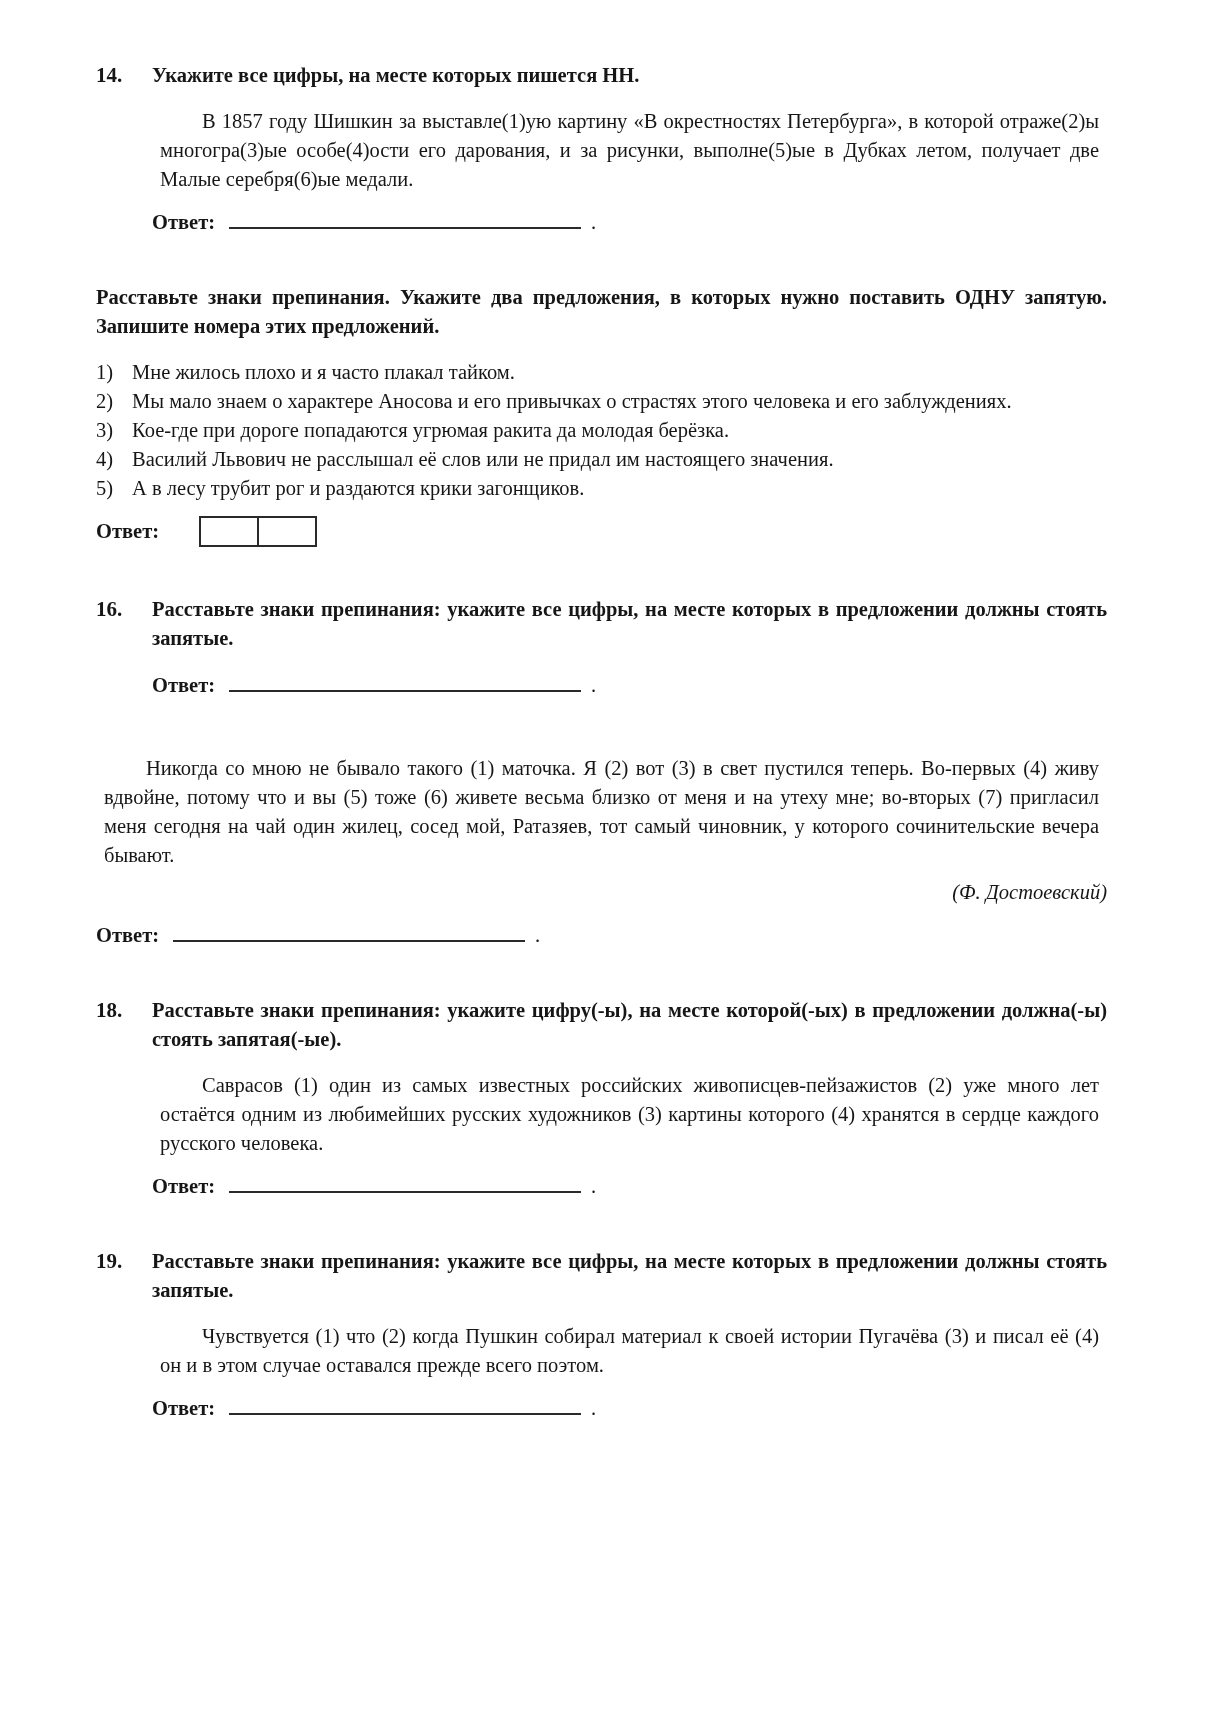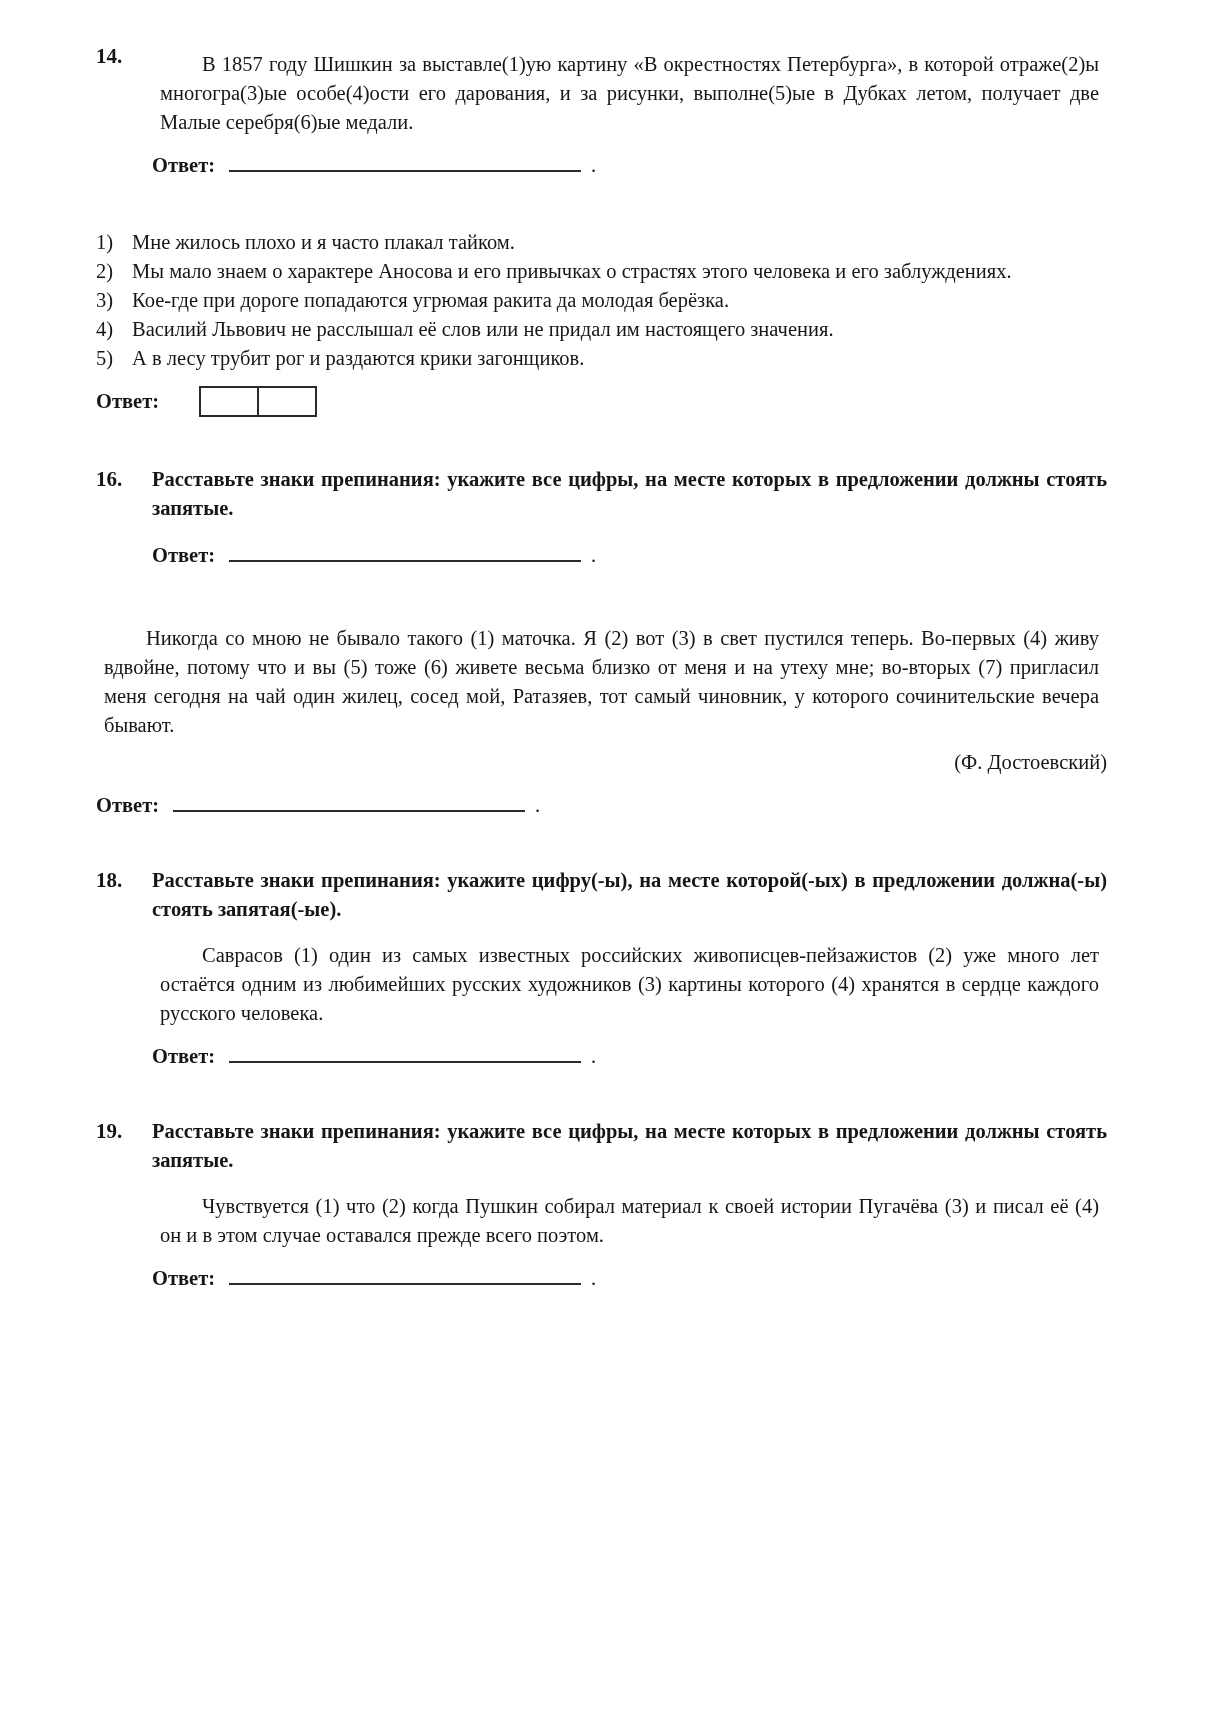--- a/index.html
+++ b/index.html
@@ -7,21 +7,21 @@
     padding: 0;
     background: #ffffff;
     color: #161616;
     font-family: "Liberation Serif", "DejaVu Serif", serif;
   }
   .page {
     position: relative;
     width: 1229px;
     height: 1712px;
     box-sizing: border-box;
-    padding: 42px 122px 0 96px;
+    padding: 61px 122px 0 96px;
     background: #ffffff;
     overflow: hidden;
   }
   .task {
     display: flex;
     margin-bottom: 46px;
   }
   .task-num {
     flex: 0 0 56px;
     font-size: 21px;
@@ -47,20 +47,21 @@
   .option-row {
     display: flex;
     font-size: 20.5px;
     line-height: 29px;
   }
   .option-num { flex: 0 0 36px; }
   .option-text { flex: 1; text-align: justify; margin: 0; }
   .attribution {
     margin: 0;
     font-size: 20.5px;
+    font-style: italic;
     line-height: 29px;
     text-align: right;
   }
   .answer-row {
     margin-top: 13px;
     font-size: 20.5px;
     font-weight: 700;
     line-height: 30px;
     white-space: nowrap;
   }
@@ -97,29 +98,31 @@
   }
 </style>
 </head>
 <body>
 
 <div class="page">
 
   <section class="task">
     <div class="task-num">14.</div>
     <div class="task-content">
+      <p class="prompt">Укажите все цифры, на месте которых пишется НН.</p>
       <p class="body-text">В 1857 году Шишкин за выставле(1)ую картину «В окрестностях Петербурга», в которой отраже(2)ы многогра(3)ые особе(4)ости его дарования, и за рисунки, выполне(5)ые в Дубках летом, получает две Малые серебря(6)ые медали.</p>
       <div class="answer-row">
         <span>Ответ:</span><span class="answer-blank"></span><span class="answer-period">.</span>
       </div>
     </div>
   </section>
 
   <section class="task">
     <div class="task-content">
+      <p class="prompt">Расставьте знаки препинания. Укажите два предложения, в которых нужно поставить ОДНУ запятую. Запишите номера этих предложений.</p>
       <div class="options">
         <div class="option-row">
           <span class="option-num">1)</span>
           <p class="option-text">Мне жилось плохо и я часто плакал тайком.</p>
         </div>
         <div class="option-row">
           <span class="option-num">2)</span>
           <p class="option-text">Мы мало знаем о характере Аносова и его привычках о страстях этого человека и его заблуждениях.</p>
         </div>
         <div class="option-row">

